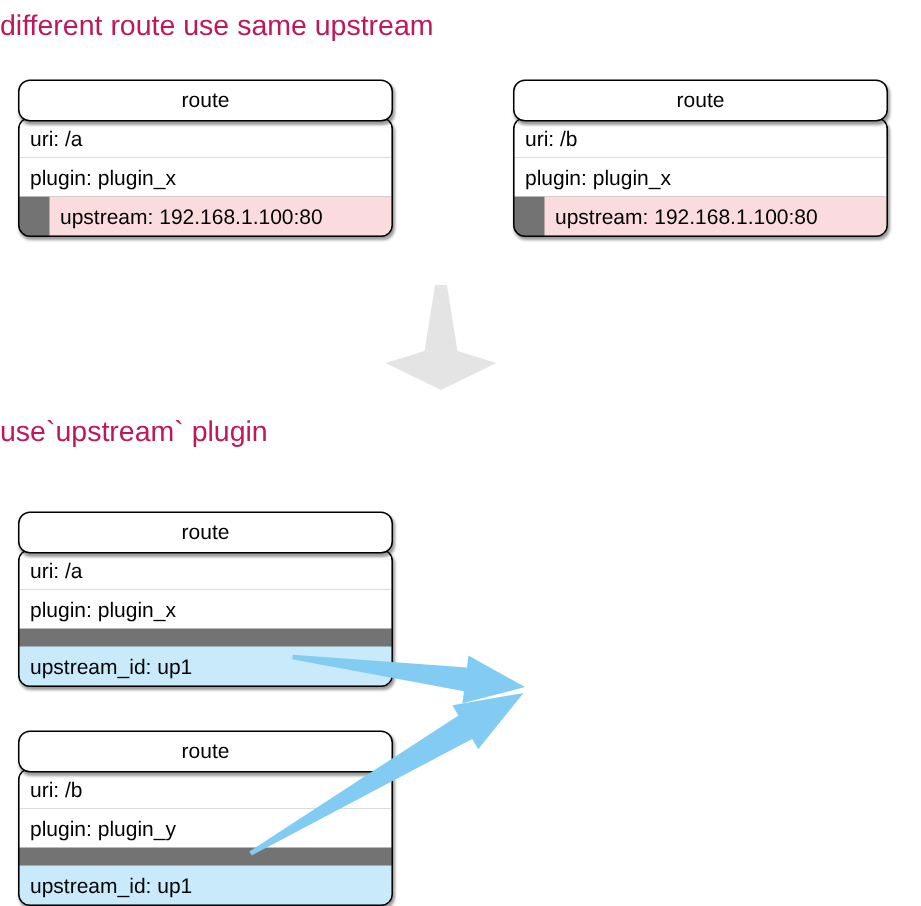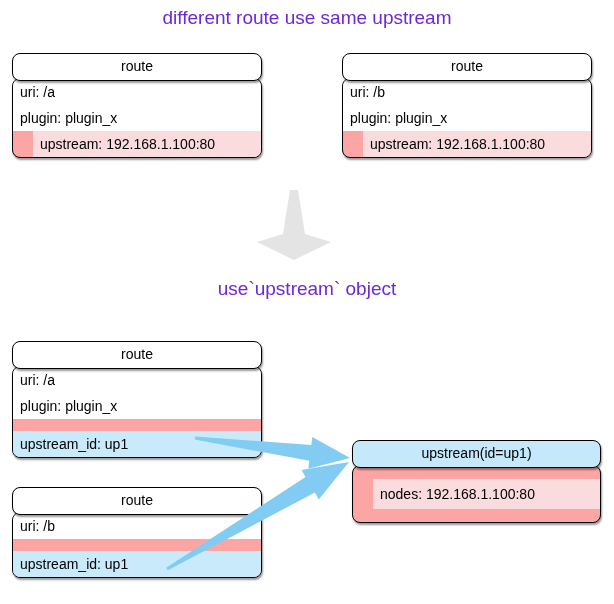--- a/index.html
+++ b/index.html
@@ -6,43 +6,43 @@
   #canvas{
     position:relative;
     width:614px;height:604px;
     background:#ffffff;
     font-family:"Liberation Sans", sans-serif;
     color:#000;
     overflow:hidden;
   }
   .caption{
     position:absolute;left:0;right:0;
-    text-align:center;
+    text-align:left;
     font-size:19px;
-    color:#6d28d9;
+    color:#be185d;
     white-space:pre;
   }
   
   .node{position:absolute;width:250px;box-sizing:border-box;font-size:14px;}
   .node-header{
     position:relative;z-index:2;
     box-sizing:border-box;
     height:28px;line-height:25px;
     text-align:center;
     background:#ffffff;
     border:1.5px solid #000;
     border-radius:8px;
     box-shadow:1px 2px 2px rgba(0,0,0,0.40);
   }
   .node-header.blue{background:#c5e9fb;}
   .node-body{
     position:relative;z-index:1;
     box-sizing:border-box;
     margin-top:-3px;
-    background:#fca5a5;
+    background:#737373;
     border:1.5px solid #000;
     border-radius:8px;
     overflow:hidden;
     box-shadow:1px 2px 2px rgba(0,0,0,0.40);
   }
   .row{
     height:26px;line-height:26px;
     padding:0 7px;
     background:#ffffff;
     white-space:nowrap;
@@ -80,50 +80,43 @@
       <div class="row">uri: /b</div>
       <div class="row">plugin: plugin_x</div>
       <div class="row pink">upstream: 192.168.1.100:80</div>
     </div>
   </div>
 
   <svg class="abs-svg" style="left:253px;top:190px;" width="84" height="72" viewBox="0 0 84 72">
     <polygon points="37,0 45,0 52,44 78,52 41,70 4,52 30,44" fill="#e4e4e4"></polygon>
   </svg>
 
-  <div class="caption" style="top:278px;">use`upstream` object</div>
+  <div class="caption" style="top:278px;">use`upstream` plugin</div>
 
   <div class="node" style="left:12px;top:341px;">
     <div class="node-header">
       <span>route</span>
     </div>
     <div class="node-body">
       <div class="row">uri: /a</div>
       <div class="row">plugin: plugin_x</div>
       <div class="row blue">upstream_id: up1</div>
     </div>
   </div>
 
   <div class="node" style="left:12px;top:487px;">
     <div class="node-header">
       <span>route</span>
     </div>
     <div class="node-body">
       <div class="row">uri: /b</div>
+      <div class="row">plugin: plugin_y</div>
       <div class="row blue">upstream_id: up1</div>
     </div>
   </div>
 
-  <div class="node" style="left:352px;top:440px;width:249px;">
-    <div class="node-header blue">
-      <span>upstream(id=up1)</span>
-    </div>
-    <div class="node-body upstream-body">
-      <div class="row pink tall">nodes: 192.168.1.100:80</div>
-    </div>
-  </div>
 
   <svg class="abs-svg" style="left:0;top:0;z-index:5;" width="614" height="604" viewBox="0 0 614 604">
     <polygon points="195.2,436.5 311.3,445.0 312.3,437.0 350,458 308.3,468.8 309.3,460.8 194.8,439.5" fill="#82cbf3"></polygon>
     <polygon points="166.2,567.7 305.6,477.0 301.6,470.1 349,462 318.8,499.5 314.8,492.6 167.8,570.3" fill="#82cbf3"></polygon>
   </svg>
 
 </div>
 
 </body></html>

